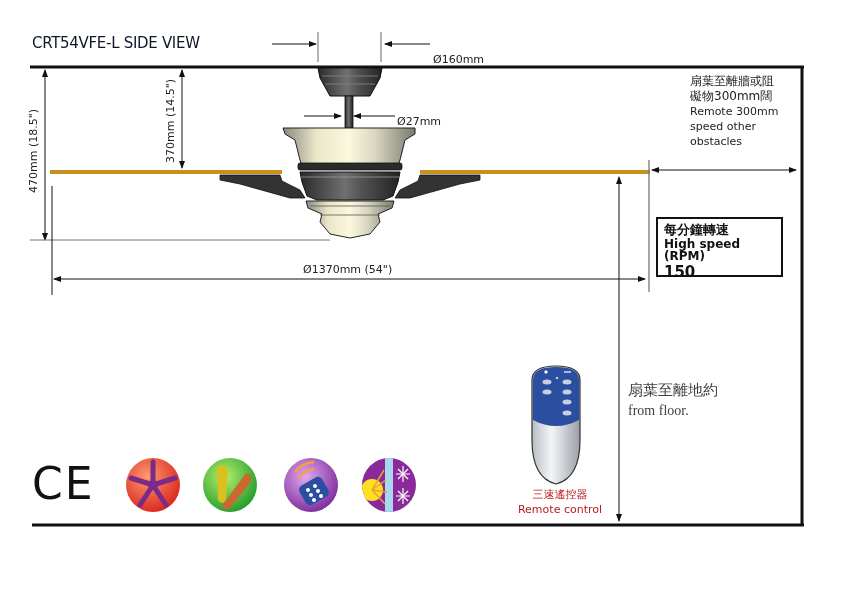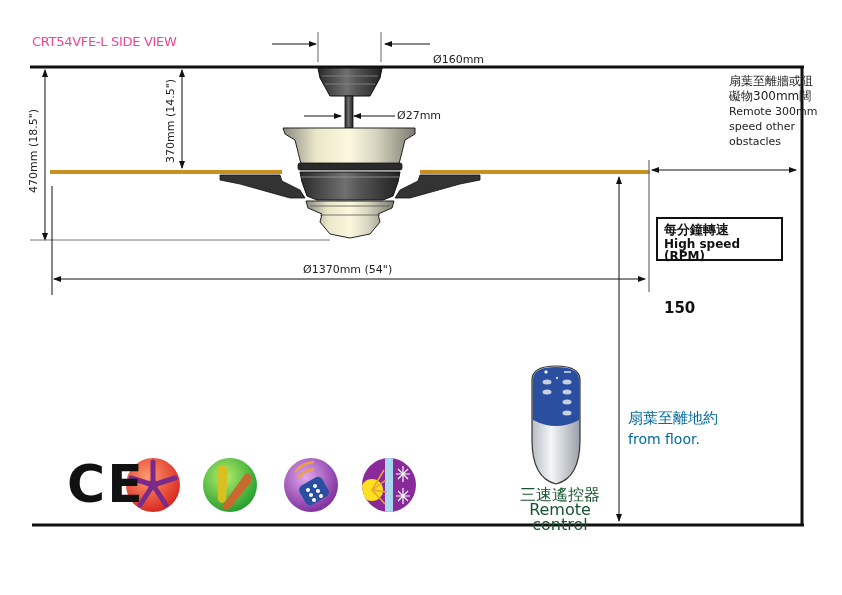--- a/index.html
+++ b/index.html
@@ -1,33 +1,33 @@
 <!DOCTYPE html>
 <html><head>
 <meta charset="utf-8">
 <style>
   html, body { margin: 0; padding: 0; background: #ffffff; }
   body { width: 842px; height: 595px; position: relative; overflow: hidden;
          font-family: "DejaVu Sans", "Liberation Sans", sans-serif; color: #111; }
   .abs { position: absolute; }
   svg.canvas { position: absolute; left: 0; top: 0; }
-  .title { left: 32px; top: 34px; font-size: 13px; letter-spacing: -0.3px; color: #ec4899; }
+  .title { left: 32px; top: 34px; font-size: 15px; letter-spacing: -0.3px; color: #0f172a; }
   .dim { font-size: 11px; color: #222; white-space: nowrap; }
   .vert { transform: rotate(-90deg); transform-origin: left top; }
-  .note-tr { left: 690px; top: 74px; font-size: 11px; line-height: 15px; color: #222; margin-left: 39px; }
+  .note-tr { left: 690px; top: 74px; font-size: 11px; line-height: 15px; color: #222; }
   .note-tr .zh { font-size: 12px; }
-  .rpm-box { left: 656px; top: 217px; width: 127px; height: 44px; border: 2px solid #111;
+  .rpm-box { left: 656px; top: 217px; width: 127px; height: 60px; border: 2px solid #111;
              box-sizing: border-box; padding: 3px 6px; background: #fff; }
   .rpm-zh { font-size: 13px; font-weight: bold; line-height: 16px; }
   .rpm-en { font-size: 12px; font-weight: bold; line-height: 12px; }
-  .rpm-val { font-size: 15px; font-weight: bold; line-height: 20px; margin-top: 36px; }
-  .floor-note { left: 628px; top: 408px; font-size: 14px; line-height: 22px; color: #0369a1; }
+  .rpm-val { font-size: 15px; font-weight: bold; line-height: 20px; }
+  .floor-note { left: 628px; top: 380px; font-size: 14px; line-height: 22px; color: #404040; font-family: Liberation Serif, serif; }
   .floor-note .zh { font-size: 15px; line-height: 20px; }
-  .remote-label { left: 500px; top: 487px; width: 120px; text-align: center; font-size: 16px; line-height: 15px; color: #14532d; }
-  .ce { left: 32px; top: 456px; font-size: 52px; font-weight: bold; letter-spacing: 2px; line-height: 56px; font-family: "DejaVu Sans", sans-serif; margin-left: 35px; }
+  .remote-label { left: 500px; top: 487px; width: 120px; text-align: center; font-size: 11px; line-height: 15px; color: #b91c1c; }
+  .ce { left: 32px; top: 456px; font-size: 44px; font-weight: normal; letter-spacing: 2px; line-height: 56px; font-family: "DejaVu Sans", sans-serif; }
 </style>
 </head>
 <body>
 
 <svg class="canvas" width="842" height="595" viewBox="0 0 842 595">
   <defs>
     <marker id="ah" markerWidth="8" markerHeight="8" refX="7" refY="4" orient="auto-start-reverse" markerUnits="userSpaceOnUse">
       <path d="M0,1 L8,4 L0,7 z" fill="#111"></path>
     </marker>
     <linearGradient id="chrome" x1="0" x2="1" y1="0" y2="0">
@@ -191,21 +191,21 @@
         <line x1="398" y1="491" x2="408" y2="501"></line>
           <line x1="408" y1="491" x2="398" y2="501"></line>
       </g>
     </g>
   </g>
 </svg>
 
 <div class="abs title">CRT54VFE-L  SIDE VIEW</div>
 
 <div class="abs dim" style="left:433px; top:37px;margin-top:16px;">Ø160mm</div>
-<div class="abs dim" style="left:397px; top:109px;">Ø27mm</div>
+<div class="abs dim" style="left:397px; top:115px;">Ø27mm</div>
 <div class="abs dim" style="left:303px; top:263px;">Ø1370mm  (54")</div>
 <div class="abs dim vert" style="left:164px; top:163px;">370mm (14.5")</div>
 <div class="abs dim vert" style="left:27px; top:193px;">470mm (18.5")</div>
 
 <div class="abs note-tr">
   <div class="zh">扇葉至離牆或阻</div>
   <div class="zh">礙物300mm闊</div>
   <div>Remote 300mm</div>
   <div>speed other</div>
   <div>obstacles</div>

